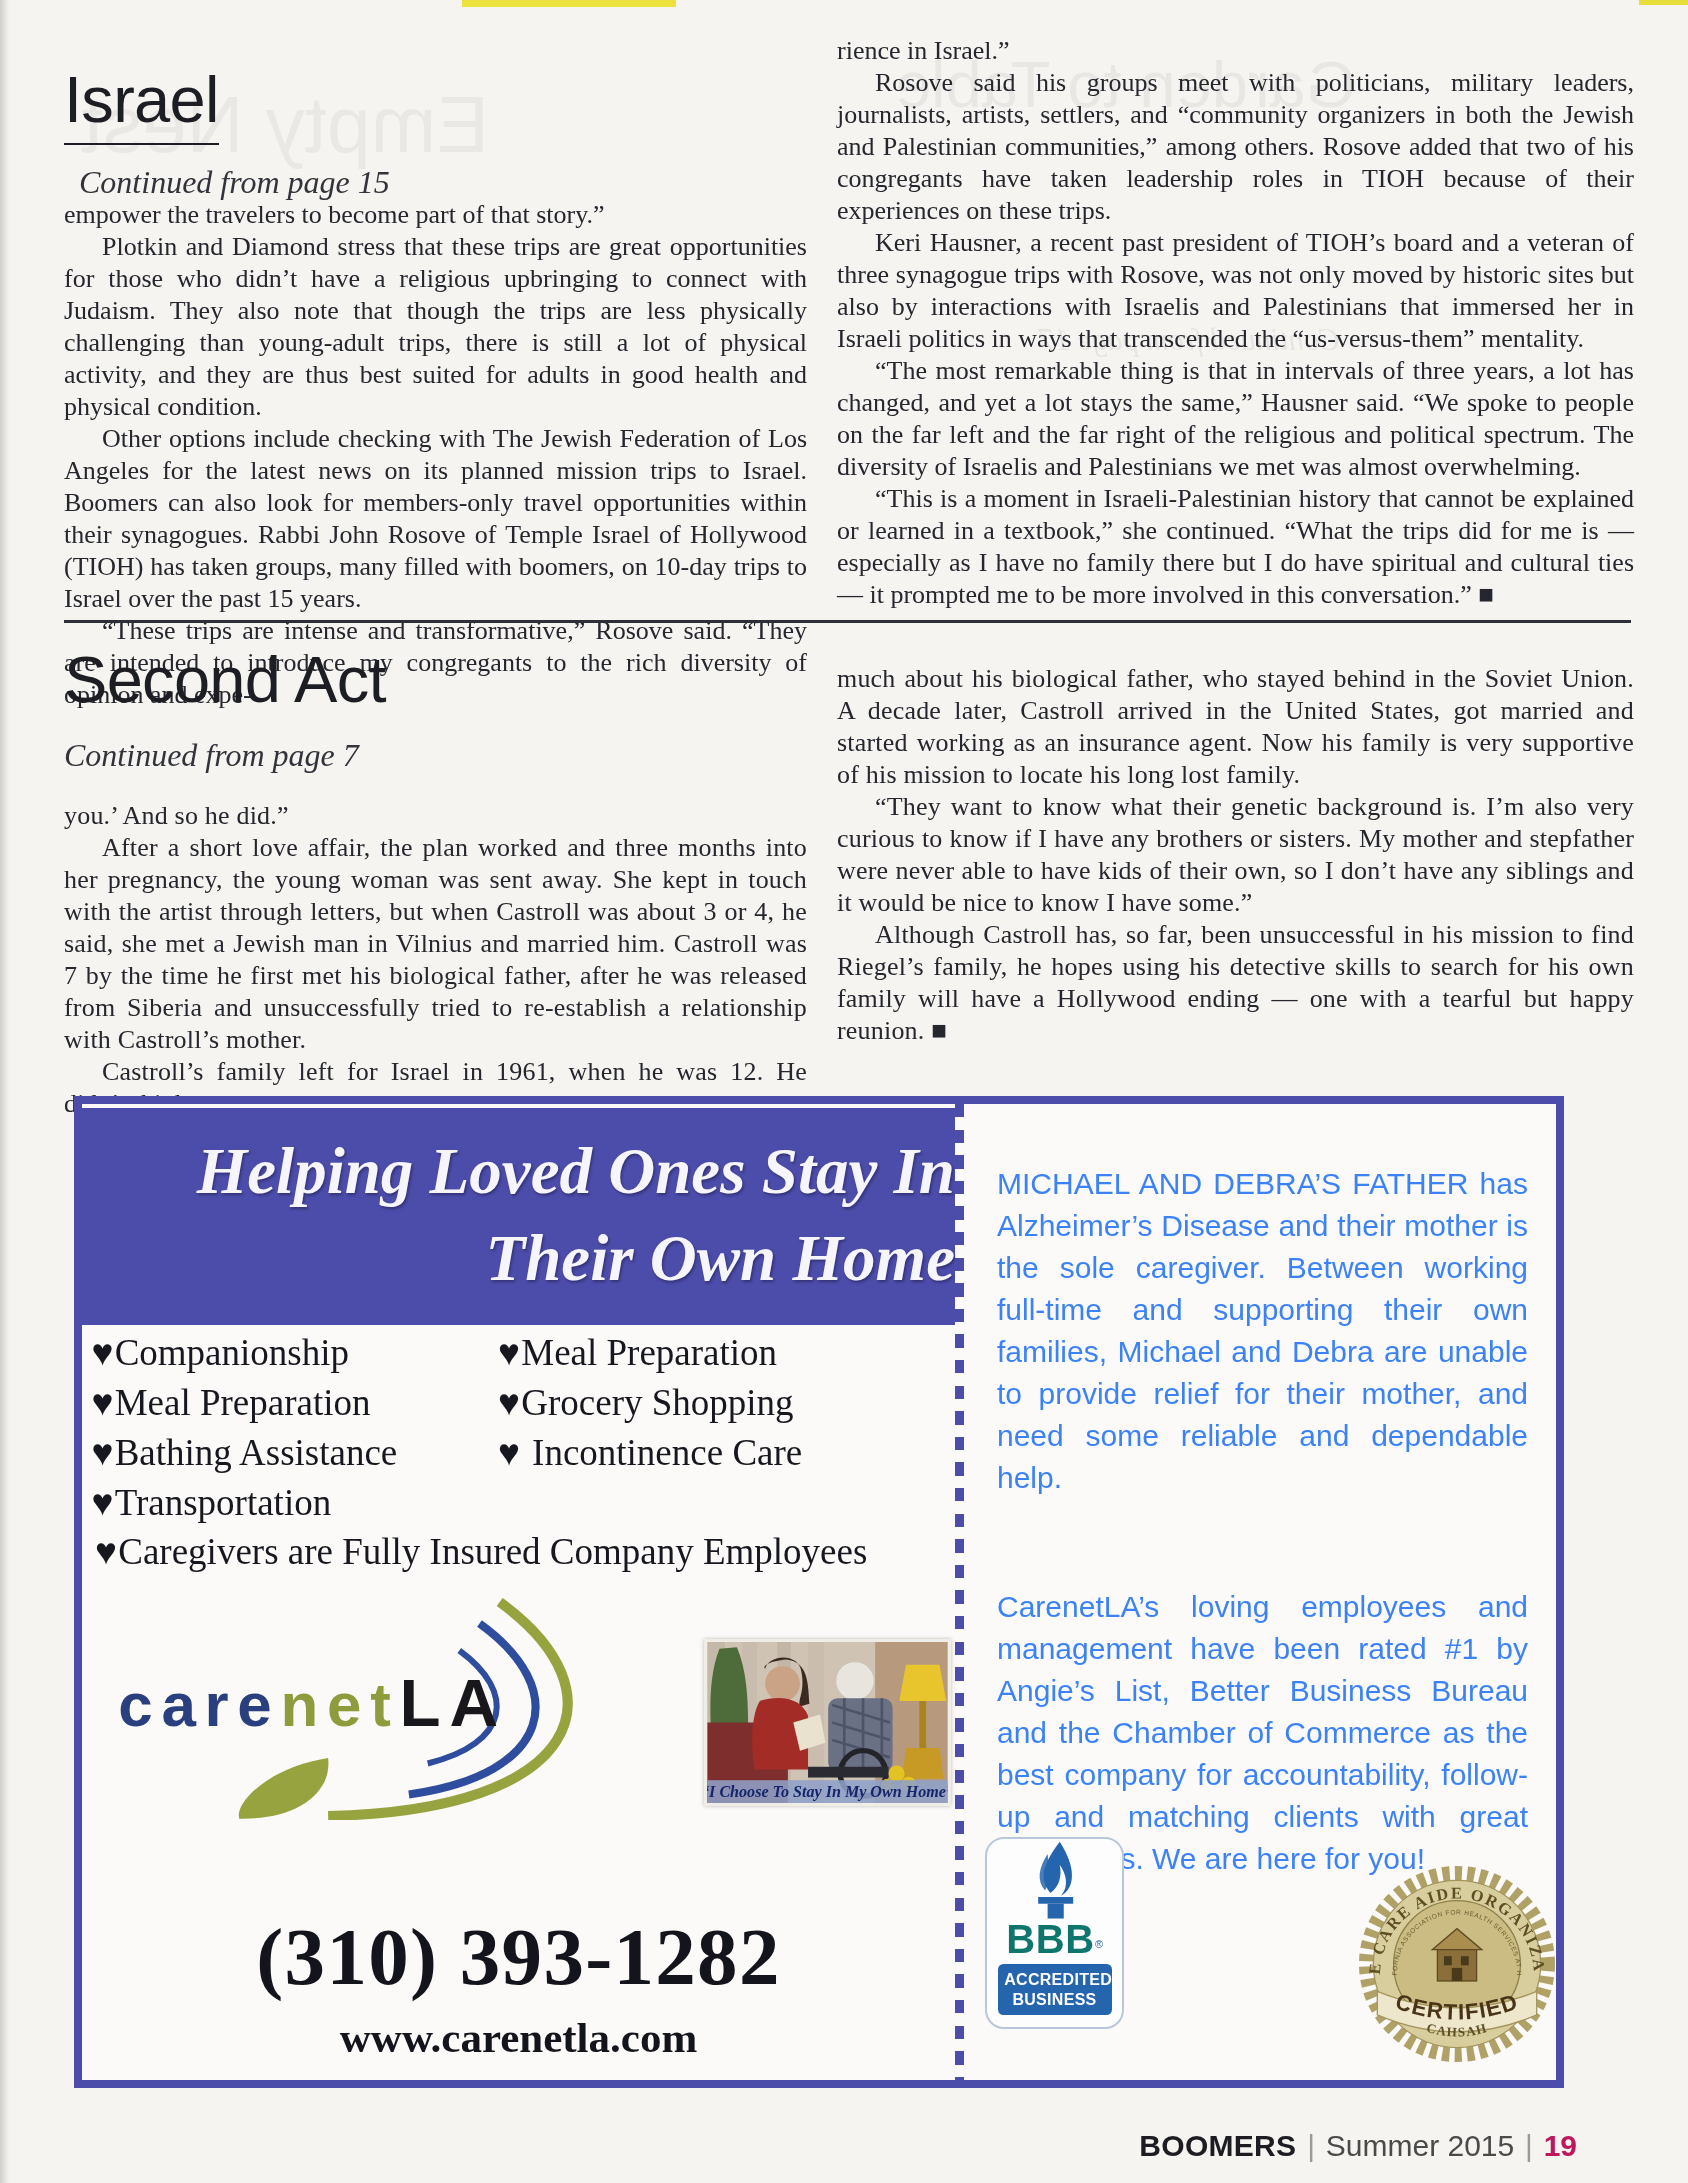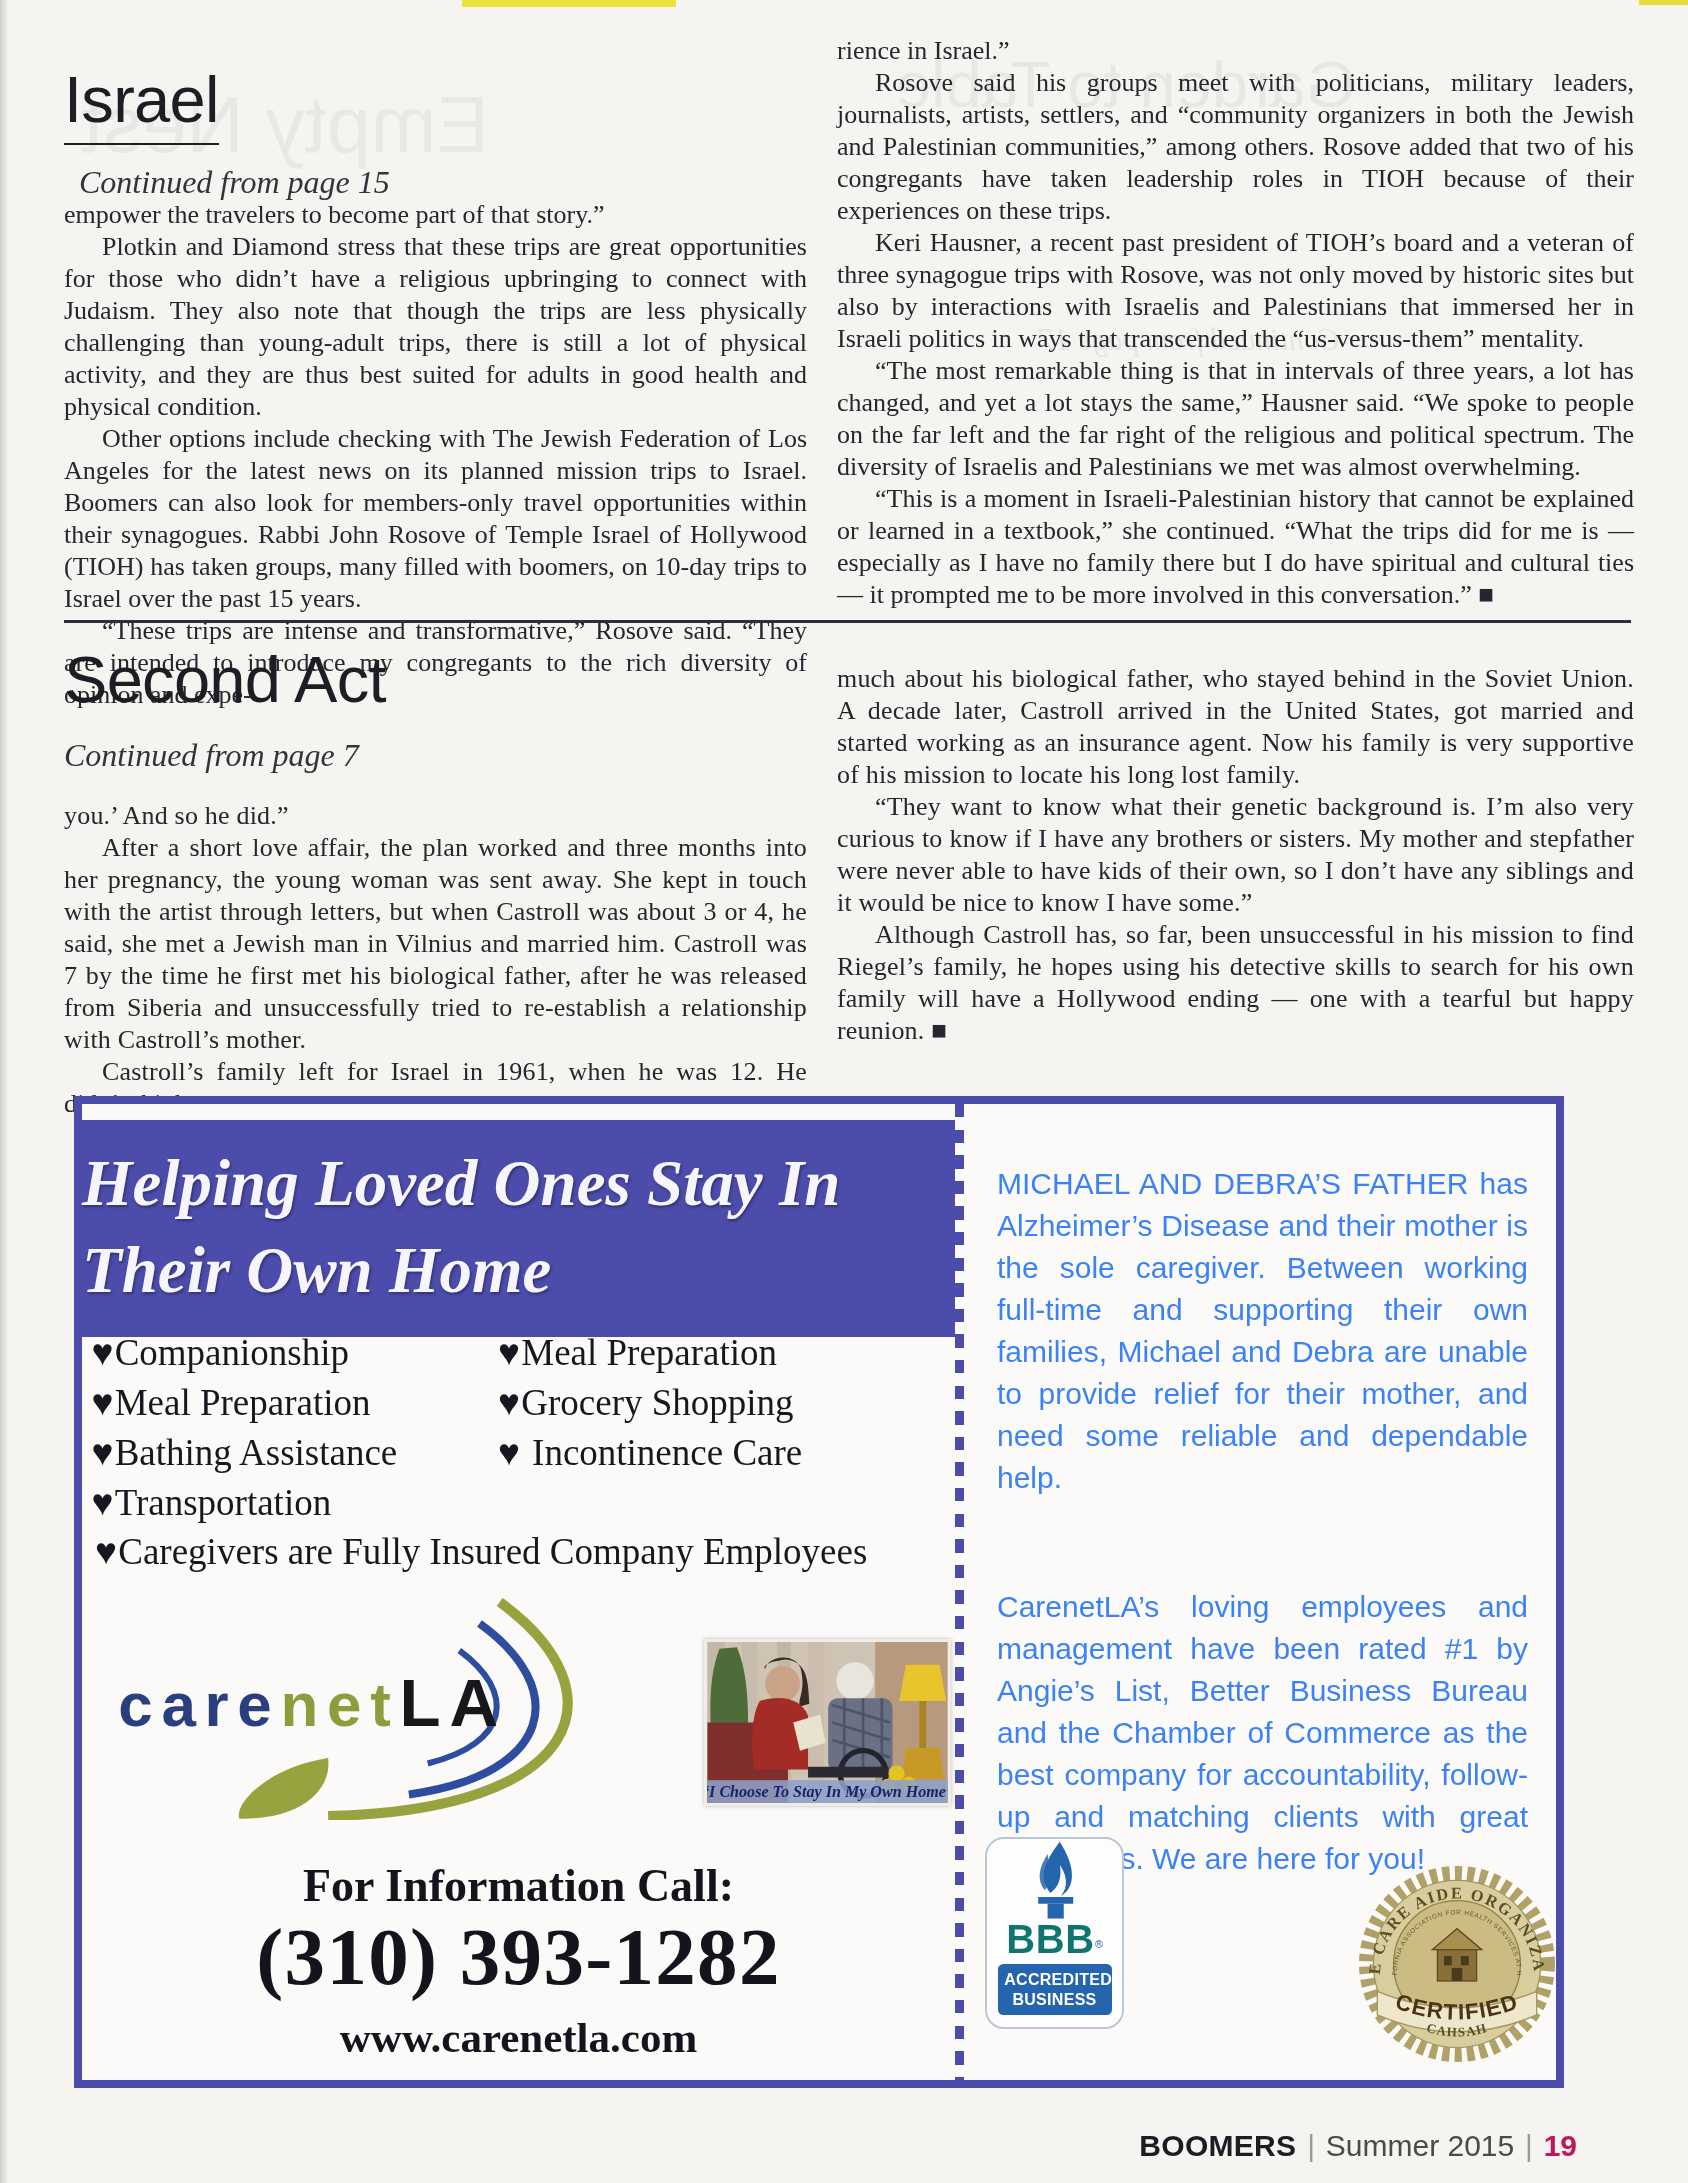--- a/index.html
+++ b/index.html
@@ -31,22 +31,22 @@
   .col p.ind{text-indent:38px;}
   .sa .col p{letter-spacing:0.2px;}
   .divider{position:absolute;left:64px;top:620px;width:1567px;height:2.7px;background:#2e2e36;}
   
   .ad{
     position:absolute;left:74px;top:1096px;width:1490px;height:992px;
     border:8px solid #4c4caa;background:#fbfaf8;box-sizing:border-box;
   }
   .ad-inner{position:relative;width:100%;height:100%;}
   .ad-header{
-    position:absolute;left:0;top:16px;width:873px;height:217px;background:#4c4caa;
-    text-align:left;color:#f6f5fb;font-style:italic;font-weight:bold;
+    position:absolute;left:0;top:4px;width:873px;height:217px;background:#4c4caa;
+    text-align:right;color:#f6f5fb;font-style:italic;font-weight:bold;
     font-size:65px;line-height:87px;padding-top:20px;box-sizing:border-box;
     font-family:"Liberation Serif",serif;text-shadow:1.3px 2px 2.7px rgba(20,20,60,.45);
   }
   .ad-dashes{
     position:absolute;left:873px;top:0;width:9.4px;height:100%;
     background:repeating-linear-gradient(180deg,#4c4caa 0 13.5px,rgba(0,0,0,0) 13.5px 25.6px);
   }
   .svc{position:absolute;font-size:37px;color:#17171f;font-family:"Liberation Serif",serif;white-space:nowrap;}
   .svc .heart{margin-right:1.3px;}
   .svc .gap{margin-left:10.8px;}
@@ -206,21 +206,20 @@
         <path d="M296,34 L346,34 L356,88 L286,88 Z" fill="#e8c52c"></path>
         <rect x="316" y="88" width="10" height="70" fill="#a8831f"></rect>
         <path d="M296,158 L346,158 L352,204 L290,204 Z" fill="#c79a25"></path>
         <circle cx="282" cy="196" r="12" fill="#e3c322"></circle>
           <circle cx="300" cy="212" r="11" fill="#e3c322"></circle>
         <circle cx="268" cy="214" r="10" fill="#d9b91e"></circle>
         <rect x="0" y="206" width="358" height="34" fill="#8fa0c8" opacity=".88"></rect>
         <text x="179" y="231" text-anchor="middle" font-family="Liberation Serif, serif" font-style="italic" font-weight="bold" font-size="24" fill="#15246b">“I Choose To Stay In My Own Home”</text>
       </svg>
 
-      <div class="ad-center call-label">For Information Call:</div>
       <div class="ad-center phone">(310) 393-1282</div>
       <div class="ad-center web">www.carenetla.com</div>
 
       <div class="ad-story">
         <p>MICHAEL AND DEBRA’S FATHER has Alzheimer’s Disease and their mother is the sole caregiver.  Between working full-time and supporting their own families, Michael and Debra are unable to provide relief for their mother, and need some reliable and dependable help.</p>
         <p>CarenetLA’s loving employees and management have been rated #1 by Angie’s List, Better Business Bureau and the Chamber of Commerce as the best company for accountability, follow-up and matching clients with great caregivers.  We are here for you!</p>
       </div>
 
       <div class="bbb">
         <svg width="74" height="81" viewBox="0 0 110 120">

